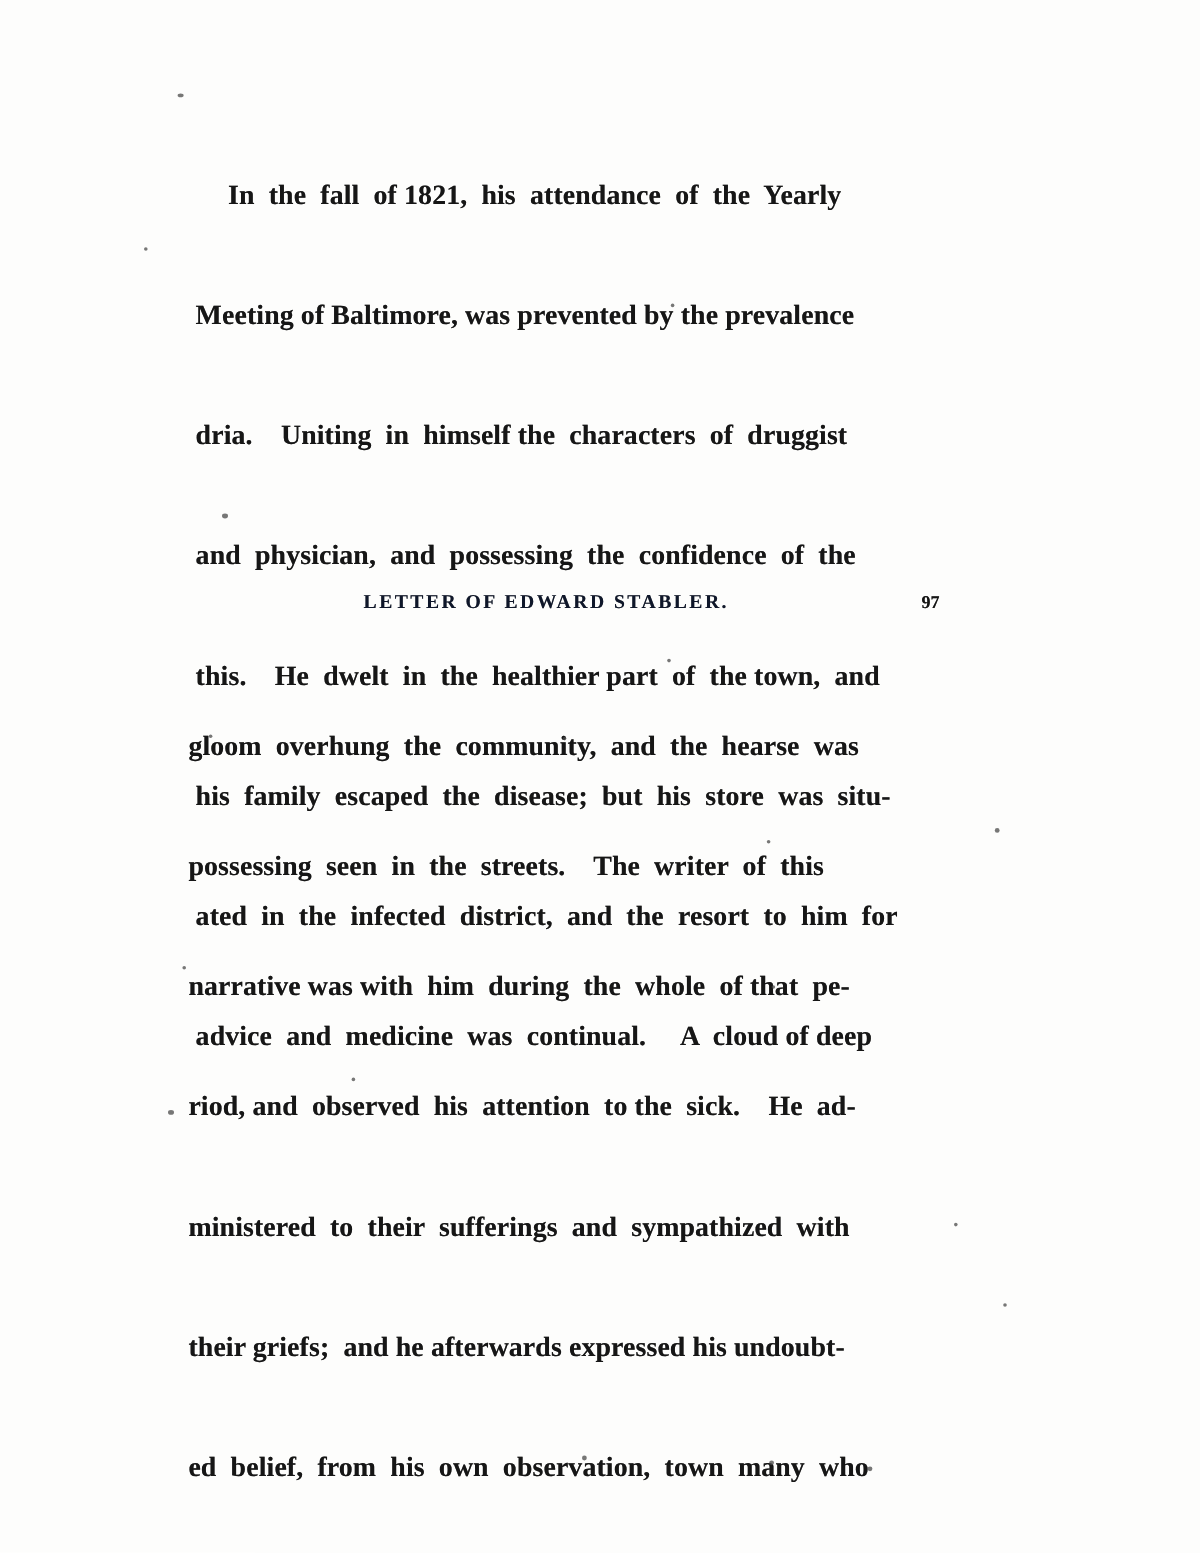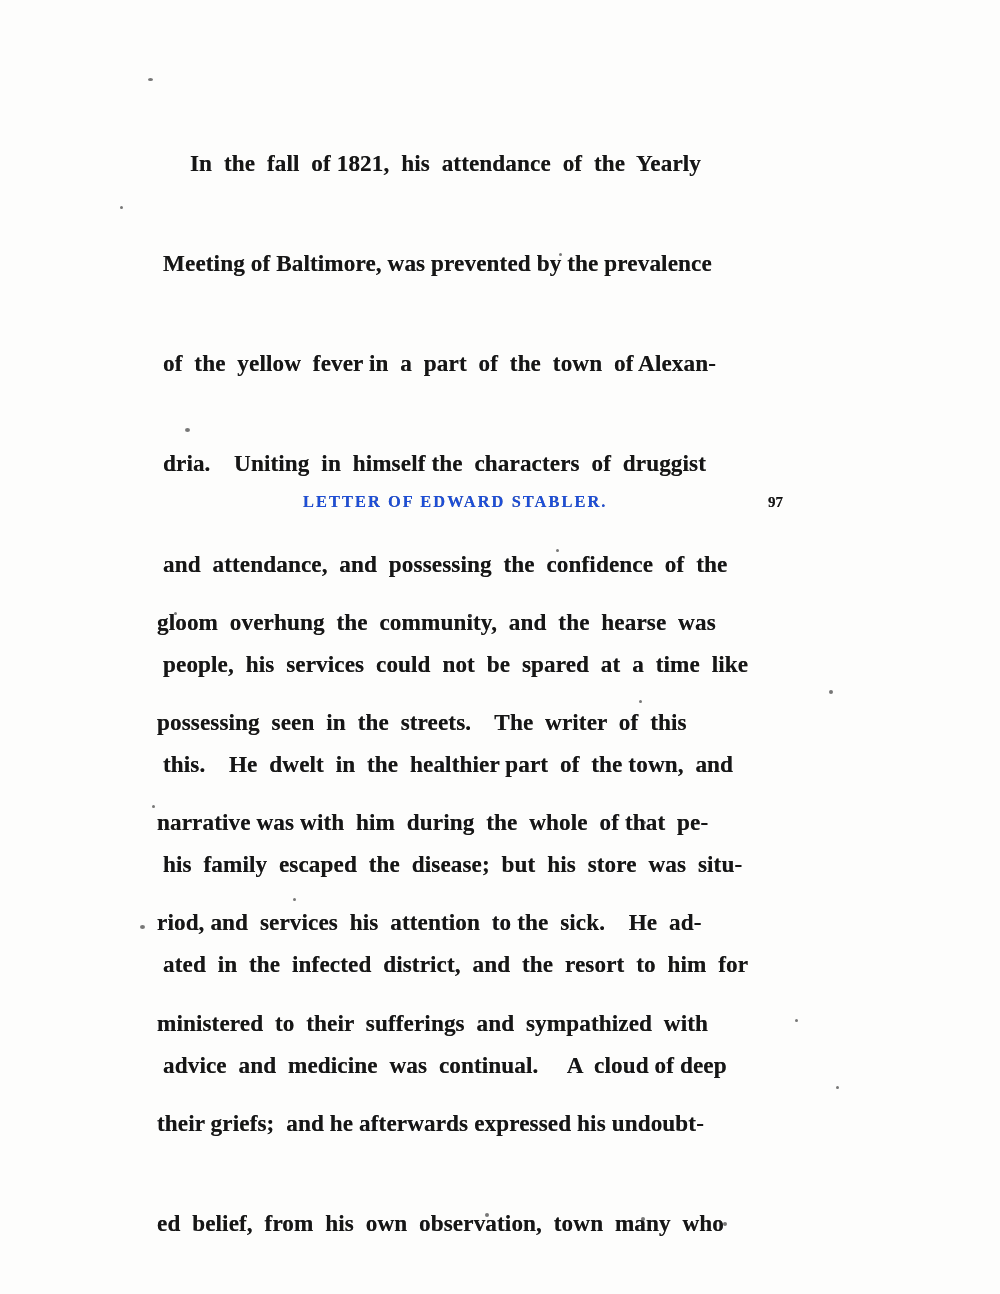--- a/index.html
+++ b/index.html
@@ -55,21 +55,21 @@
     height: 26px;
     display: flex;
     align-items: baseline;
     justify-content: space-between;
   }
   .runhead-title {
     font-size: 16.4px;
     font-weight: 700;
     letter-spacing: 2.05px;
     margin-left: 140px;
-    color: #1d4ed8;
+    color: #0f172a;
     text-shadow: 0 0 0.5px rgba(0,0,0,0.5);
   }
   .runhead-folio {
     font-size: 15px;
     font-weight: 700;
     color: #141414;
     text-shadow: 0 0 0.55px rgba(0,0,0,0.5);
   }
 
   
@@ -82,40 +82,38 @@
   }
 </style>
 </head>
 <body>
 
 <div class="page">
 
   <div class="block" id="block-one">
     <span class="ln indent-1">In  the  fall  of 1821,  his  attendance  of  the  Yearly</span>
     <span class="ln">Meeting of Baltimore, was prevented by the prevalence</span>
-    <span class="ln">of  the  yellow  fever in  a  part  of  the  town  of Alexan-</span>
     <span class="ln">dria.    Uniting  in  himself the  characters  of  druggist</span>
-    <span class="ln">and  attendance,  and  possessing  the  confidence  of  the</span>
-    <span class="ln">people,  his  services  could  not  be  spared  at  a  time  like</span>
+    <span class="ln">and  physician,  and  possessing  the  confidence  of  the</span>
     <span class="ln">this.    He  dwelt  in  the  healthier part  of  the town,  and</span>
     <span class="ln">his  family  escaped  the  disease;  but  his  store  was  situ-</span>
     <span class="ln">ated  in  the  infected  district,  and  the  resort  to  him  for</span>
     <span class="ln">advice  and  medicine  was  continual.     A  cloud of deep</span>
   </div>
 
   <div class="runhead">
     <span class="runhead-title">LETTER OF EDWARD STABLER.</span>
     <span class="runhead-folio">97</span>
   </div>
 
   <div class="block" id="block-two">
     <span class="ln">gloom  overhung  the  community,  and  the  hearse  was</span>
     <span class="ln">possessing  seen  in  the  streets.    The  writer  of  this</span>
     <span class="ln">narrative was with  him  during  the  whole  of that  pe-</span>
-    <span class="ln">riod, and  services  his  attention  to the  sick.    He  ad-</span>
+    <span class="ln">riod, and  observed  his  attention  to the  sick.    He  ad-</span>
     <span class="ln">ministered  to  their  sufferings  and  sympathized  with</span>
     <span class="ln">their griefs;  and he afterwards expressed his undoubt-</span>
     <span class="ln">ed  belief,  from  his  own  observation,  town  many  who</span>
     
     
     
     
     
     
     

